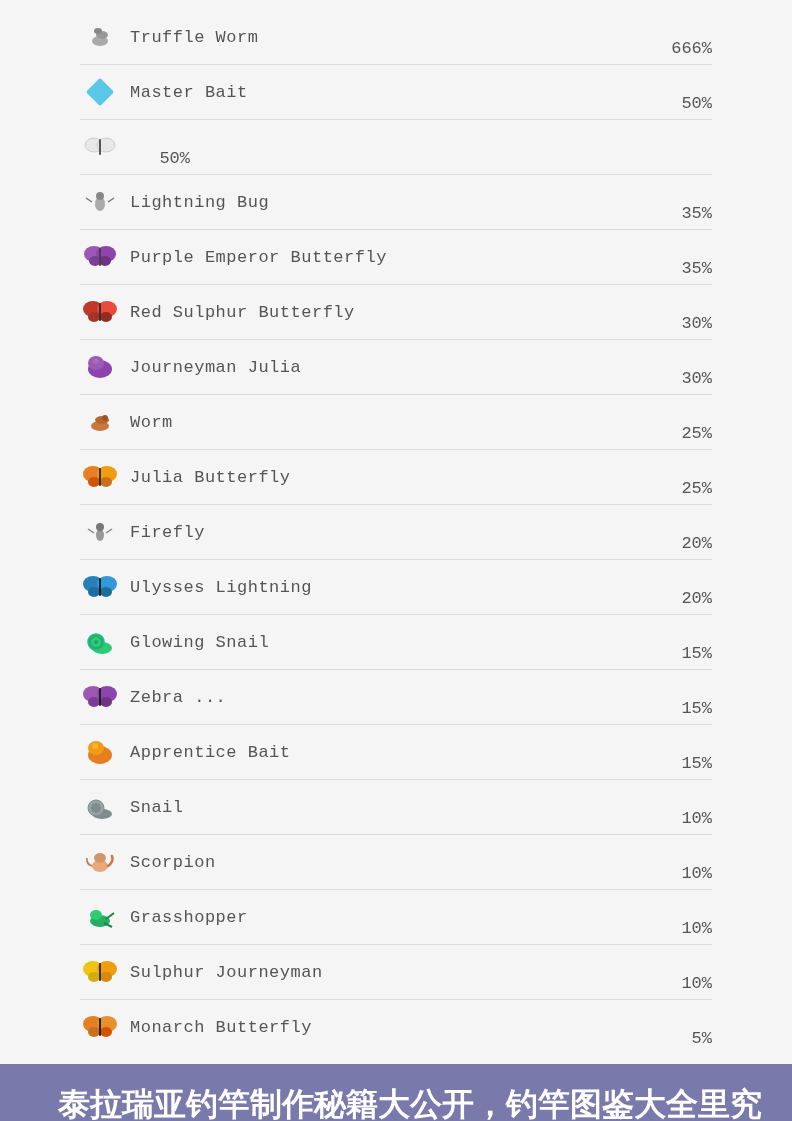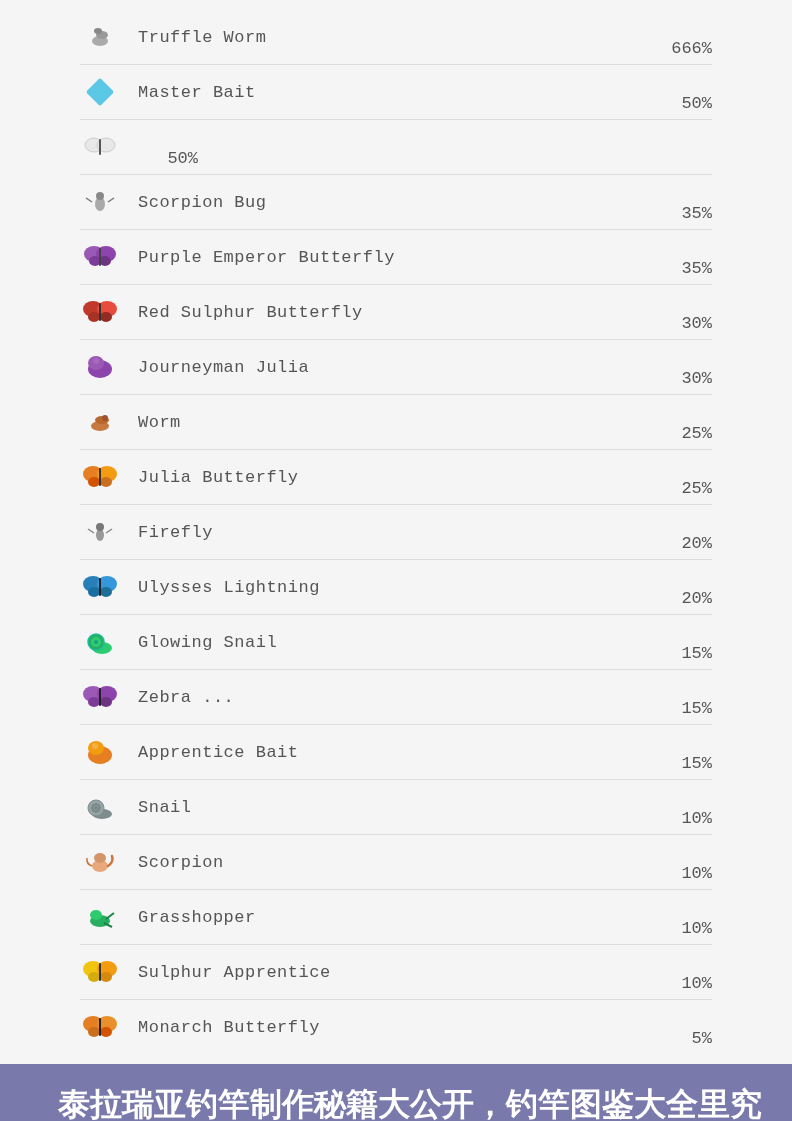--- a/index.html
+++ b/index.html
@@ -20,21 +20,20 @@
     .bait-list {
       background: #f5f5f5;
       padding: 10px 80px 10px 80px;
     }
 
     .bait-row {
       display: flex;
       align-items: center;
       padding: 6px 0;
       border-bottom: none;
-      gap: 8px;
     }
 
     .bait-icon {
       width: 40px;
       height: 36px;
       display: flex;
       align-items: center;
       justify-content: center;
       margin-right: 10px;
       flex-shrink: 0;
@@ -138,21 +137,21 @@
       <hr class="separator-line">
       <div class="bait-row">
         <div class="bait-icon">
           <svg viewBox="0 0 36 36" class="icon-svg">
             <ellipse cx="18" cy="20" rx="5" ry="7" fill="#aaa"></ellipse>
             <circle cx="18" cy="12" r="4" fill="#888"></circle>
             <line x1="10" y1="18" x2="4" y2="14" stroke="#777" stroke-width="1.5"></line>
             <line x1="26" y1="18" x2="32" y2="14" stroke="#777" stroke-width="1.5"></line>
           </svg>
         </div>
-        <span class="bait-name">Scorpion Bug</span>
+        <span class="bait-name">Lightning Bug</span>
         <span class="bait-percent">35%</span>
       </div>
       <hr class="separator-line">
       <div class="bait-row">
         <div class="bait-icon">
           <svg viewBox="0 0 36 36" class="icon-svg">
             <ellipse cx="12" cy="15" rx="10" ry="8" fill="#9b59b6"></ellipse>
             <ellipse cx="24" cy="15" rx="10" ry="8" fill="#8e44ad"></ellipse>
             <ellipse cx="13" cy="22" rx="6" ry="5" fill="#7d3c98"></ellipse>
             <ellipse cx="23" cy="22" rx="6" ry="5" fill="#6c3483"></ellipse>
@@ -322,21 +321,21 @@
       <div class="bait-row">
         <div class="bait-icon">
           <svg viewBox="0 0 36 36" class="icon-svg">
             <ellipse cx="11" cy="15" rx="10" ry="8" fill="#f1c40f"></ellipse>
             <ellipse cx="25" cy="15" rx="10" ry="8" fill="#f39c12"></ellipse>
             <ellipse cx="12" cy="23" rx="6" ry="5" fill="#d4ac0d"></ellipse>
             <ellipse cx="24" cy="23" rx="6" ry="5" fill="#d68910"></ellipse>
             <rect x="17" y="9" width="2" height="18" rx="1" fill="#333"></rect>
           </svg>
         </div>
-        <span class="bait-name">Sulphur Apprentice</span>
+        <span class="bait-name">Sulphur Journeyman</span>
         <span class="bait-percent">10%</span>
       </div>
       <hr class="separator-line">
       <div class="bait-row">
         <div class="bait-icon">
           <svg viewBox="0 0 36 36" class="icon-svg">
             <ellipse cx="11" cy="15" rx="10" ry="8" fill="#e67e22"></ellipse>
             <ellipse cx="25" cy="15" rx="10" ry="8" fill="#e8902a"></ellipse>
             <ellipse cx="12" cy="23" rx="6" ry="5" fill="#ca6f1e"></ellipse>
             <ellipse cx="24" cy="23" rx="6" ry="5" fill="#d35400"></ellipse>

